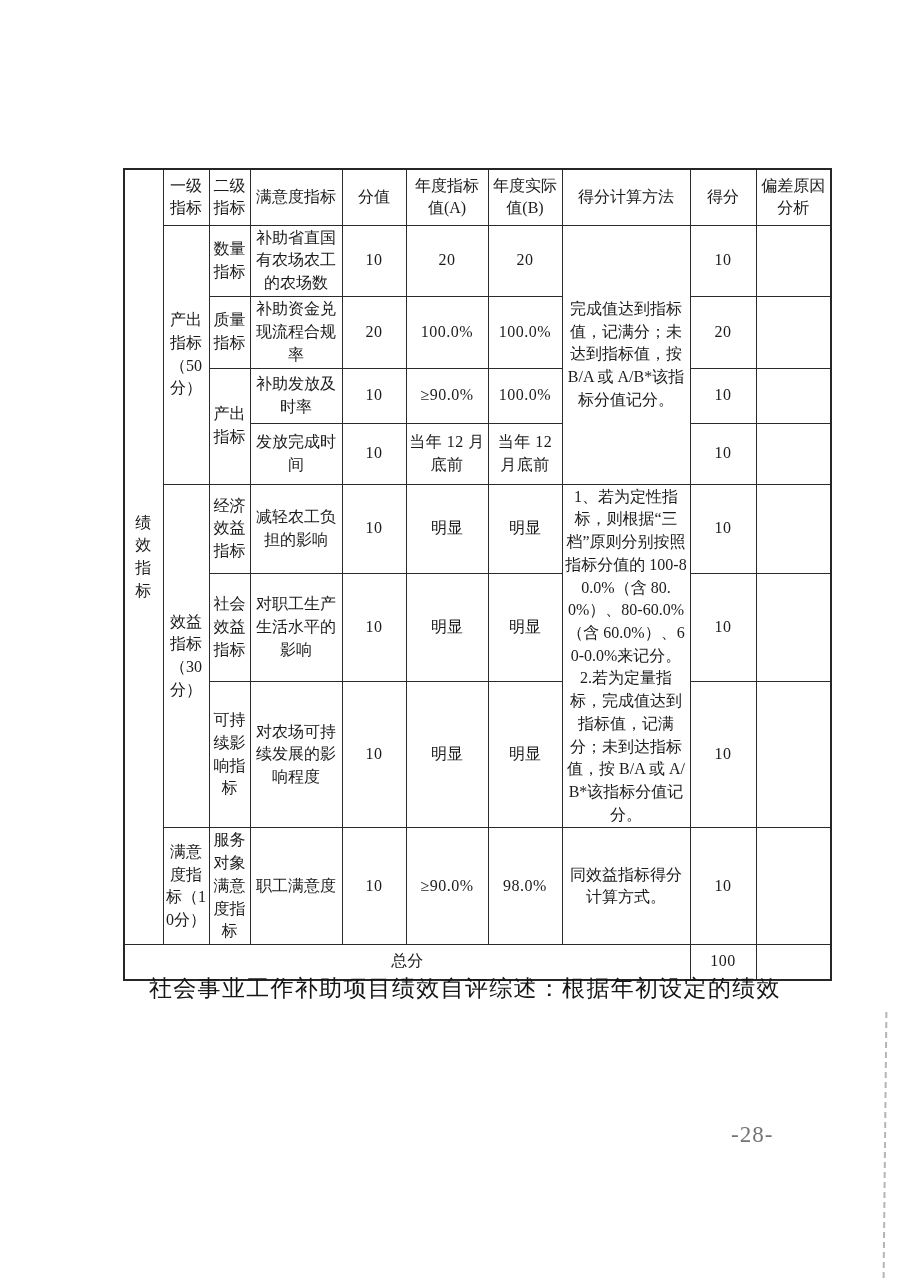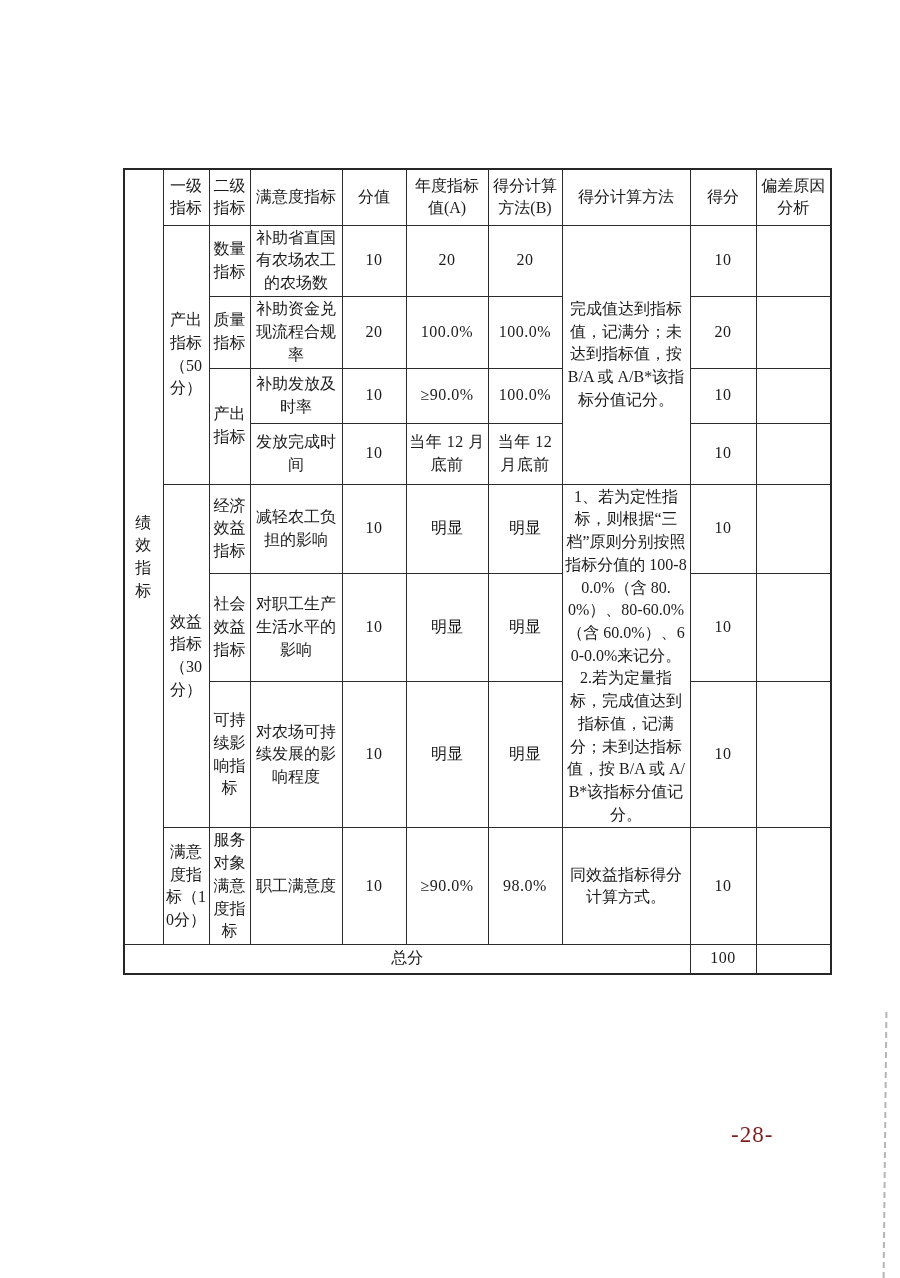--- a/index.html
+++ b/index.html
@@ -40,21 +40,21 @@
     position:absolute;left:103px;top:966px;width:700px;
     font-size:23px;line-height:46px;letter-spacing:1.3px;
     color:#161616;
   }
   .summary .line{white-space:nowrap;}
   .summary .line.indent{text-indent:2em;}
 
   
   .page-number{
     position:absolute;left:731px;top:1122px;
-    font-size:23px;letter-spacing:1px;color:#7f1d1d;
+    font-size:23px;letter-spacing:1px;color:#737373;
   }
 
   
   .edge-line{
     position:absolute;left:884px;top:1012px;height:266px;width:0;
     border-left:2px dashed #b5b5b5;
     transform:rotate(.6deg);
   }
 </style>
 </head>
@@ -77,21 +77,21 @@
     </colgroup>
 
     <tbody>
         <tr style="height:56px">
       <td class="group-label" rowspan="9">绩效指标</td>
       <th>一级指标</th>
       <th>二级指标</th>
       <th>满意度指标</th>
       <th>分值</th>
       <th>年度指标值(A)</th>
-      <th>得分计算方法(B)</th>
+      <th>年度实际值(B)</th>
       <th>得分计算方法</th>
       <th>得分</th>
       <th>偏差原因分析</th>
     </tr>
 
     <tr style="height:66px">
       <td rowspan="4">产出指标（50分）</td>
       <td>数量指标</td>
       <td>补助省直国有农场农工的农场数</td>
       <td class="num">10</td>
@@ -169,28 +169,29 @@
       <td>服务对象满意度指标</td>
       <td>职工满意度</td>
       <td class="num">10</td>
       <td class="num">≥90.0%</td>
       <td class="num">98.0%</td>
       <td class="method">同效益指标得分计算方式。</td>
       <td class="num">10</td>
       <td></td>
     </tr>
 
-    <tr style="height:29px">
+    <tr style="height:35px">
       <td colspan="8">总分</td>
       <td class="num">100</td>
       <td></td>
     </tr>
   </tbody>
     </table>
 
   <div class="summary">
+    <div class="line indent">社会事业工作补助项目绩效自评综述：根据年初设定的绩效</div>
   </div>
 
   <div class="page-number">-28-</div>
 
   <div class="edge-line"></div>
 
 </div>
 
 </body></html>

